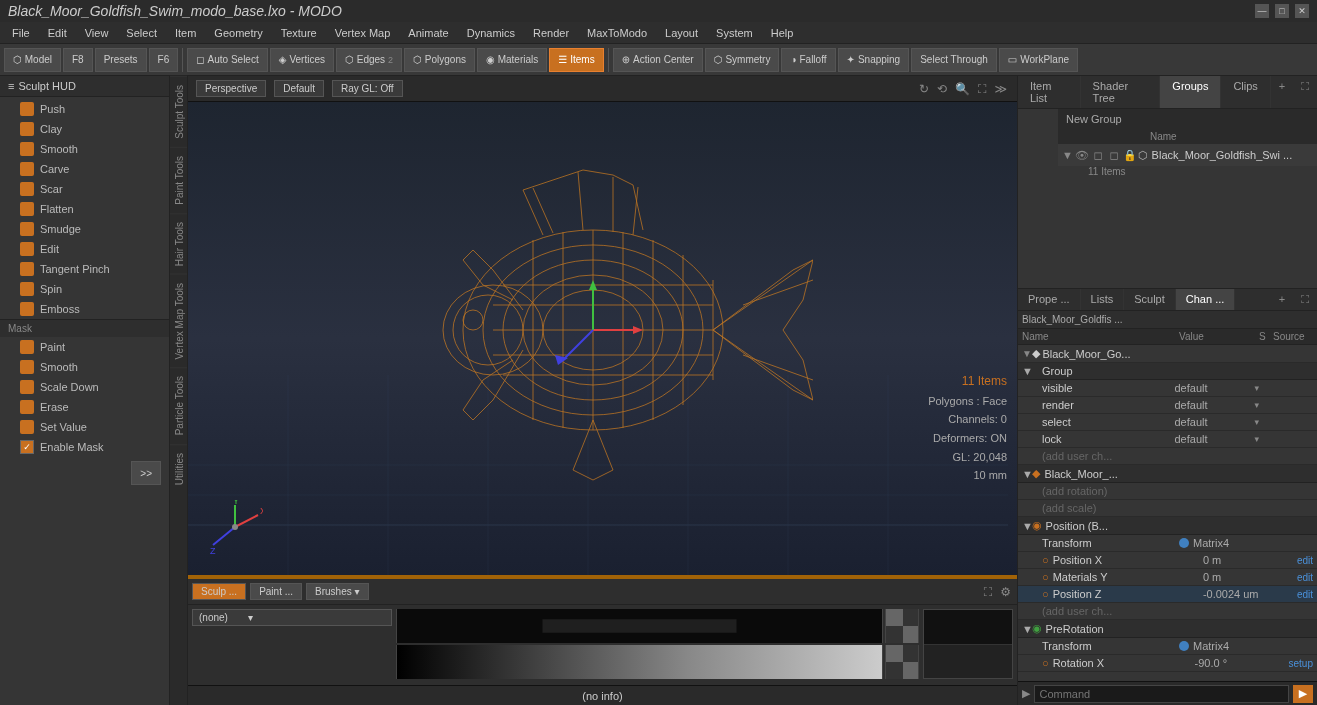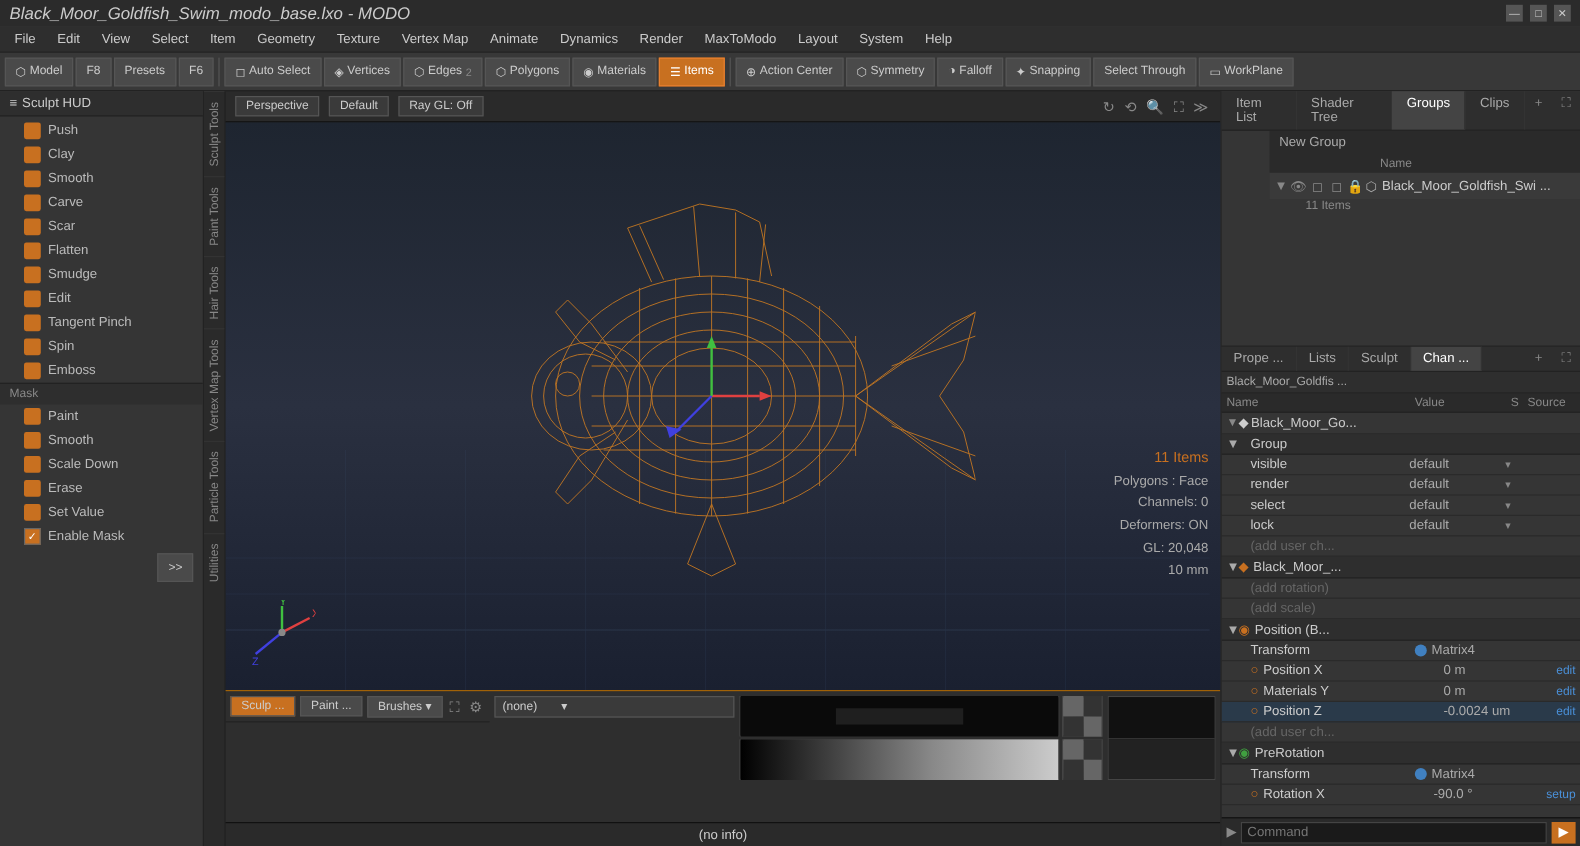--- a/index.html
+++ b/index.html
@@ -38,21 +38,21 @@
     
     #viewport-area { flex: 1; display: flex; flex-direction: column; background: #1a1a1a; }
     #viewport-header { background: #2a2a2a; height: 26px; display: flex; align-items: center; padding: 0 8px; gap: 8px; border-bottom: 1px solid #111; justify-content: space-between; }
     #viewport-header-left { display: flex; align-items: center; gap: 8px; }
     #viewport-header-right { display: flex; align-items: center; gap: 4px; }
     .vp-btn { background: #3a3a3a; border: 1px solid #555; color: #ccc; padding: 2px 8px; font-size: 10px; cursor: pointer; }
     .vp-icon-btn { background: transparent; border: none; color: #888; cursor: pointer; font-size: 12px; padding: 2px; }
     #viewport-canvas { flex: 1; background: #242424; position: relative; overflow: hidden; }
     
     
-    #viewport-bottom { background: #2e2e2e; height: 110px; border-top: 1px solid #a16207; display: flex; flex-direction: row; }
+    #viewport-bottom { background: #2e2e2e; height: 110px; border-top: 4px solid #a16207; display: flex; flex-direction: column; }
     #vp-bottom-toolbar { height: 26px; display: flex; align-items: center; padding: 0 4px; gap: 4px; border-bottom: 1px solid #222; }
     .vp-bottom-btn { background: #4a4a4a; border: 1px solid #555; color: #ccc; padding: 2px 8px; font-size: 10px; cursor: pointer; }
     .vp-bottom-btn.active { background: #c87020; }
     #vp-bottom-content { flex: 1; display: flex; padding: 4px; gap: 4px; }
     .texture-swatch { background: #1a1a1a; border: 1px solid #444; display: flex; align-items: center; justify-content: center; }
     .texture-swatch-right { width: 90px; height: 70px; background: #1a1a1a; border: 1px solid #444; }
     
     
     #preset-dropdown { background: #3a3a3a; border: 1px solid #555; color: #ccc; padding: 2px 6px; font-size: 10px; display: flex; align-items: center; gap: 20px; width: 200px; }
     

